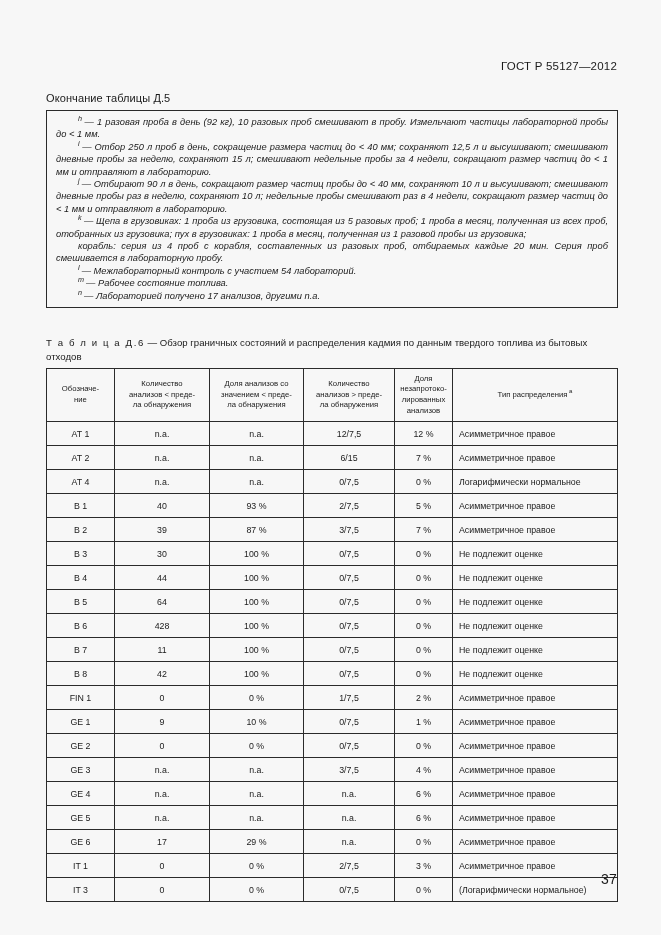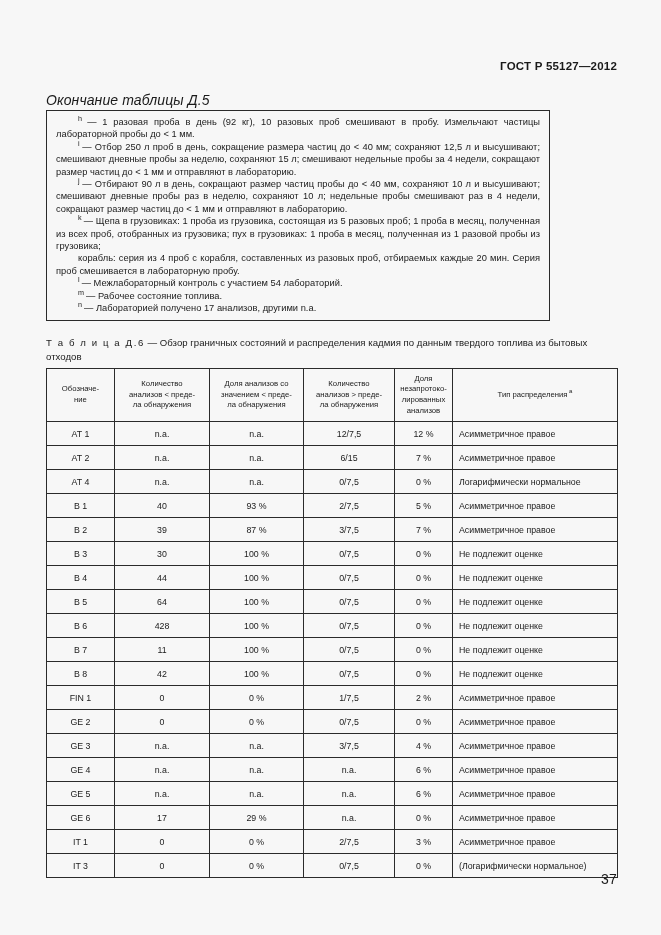--- a/index.html
+++ b/index.html
@@ -22,45 +22,45 @@
     background: #f7f7f7;
     box-sizing: border-box;
   }
 
   
   .std-header {
     position: absolute;
     top: 60px;
     right: 44px;
     font-size: 11.5px;
-    font-weight: bold;
+    font-weight: normal;
     letter-spacing: 0.2px;
     white-space: nowrap;
   }
 
   
   .cont-caption {
     position: absolute;
     top: 92px;
     left: 46px;
-    font-size: 14px;
-    font-style: italic;
+    font-size: 11px;
     letter-spacing: 0.1px;
   }
 
   
   .note-box {
     position: absolute;
     top: 110px;
     left: 46px;
-    width: 504px;
+    width: 572px;
     box-sizing: border-box;
     border: 1.2px solid #2a2a2a;
     padding: 5px 9px 5px 9px;
     background: #f7f7f7;
+    font-style: italic;
   }
   .note-p {
     font-size: 9.3px;
     line-height: 12.4px;
     text-align: justify;
     text-justify: inter-word;
     margin: 0;
     text-indent: 22px;
     letter-spacing: 0.02px;
   }
@@ -284,20 +284,28 @@
           </tr>
           <tr>
             <td>FIN 1</td>
             <td>0</td>
             <td>0 %</td>
             <td>1/7,5</td>
             <td>2 %</td>
             <td class="type">Асимметричное правое</td>
           </tr>
           <tr>
+            <td>GE 1</td>
+            <td>9</td>
+            <td>10 %</td>
+            <td>0/7,5</td>
+            <td>1 %</td>
+            <td class="type">Асимметричное правое</td>
+          </tr>
+          <tr>
             <td>GE 2</td>
             <td>0</td>
             <td>0 %</td>
             <td>0/7,5</td>
             <td>0 %</td>
             <td class="type">Асимметричное правое</td>
           </tr>
           <tr>
             <td>GE 3</td>
             <td>n.a.</td>

